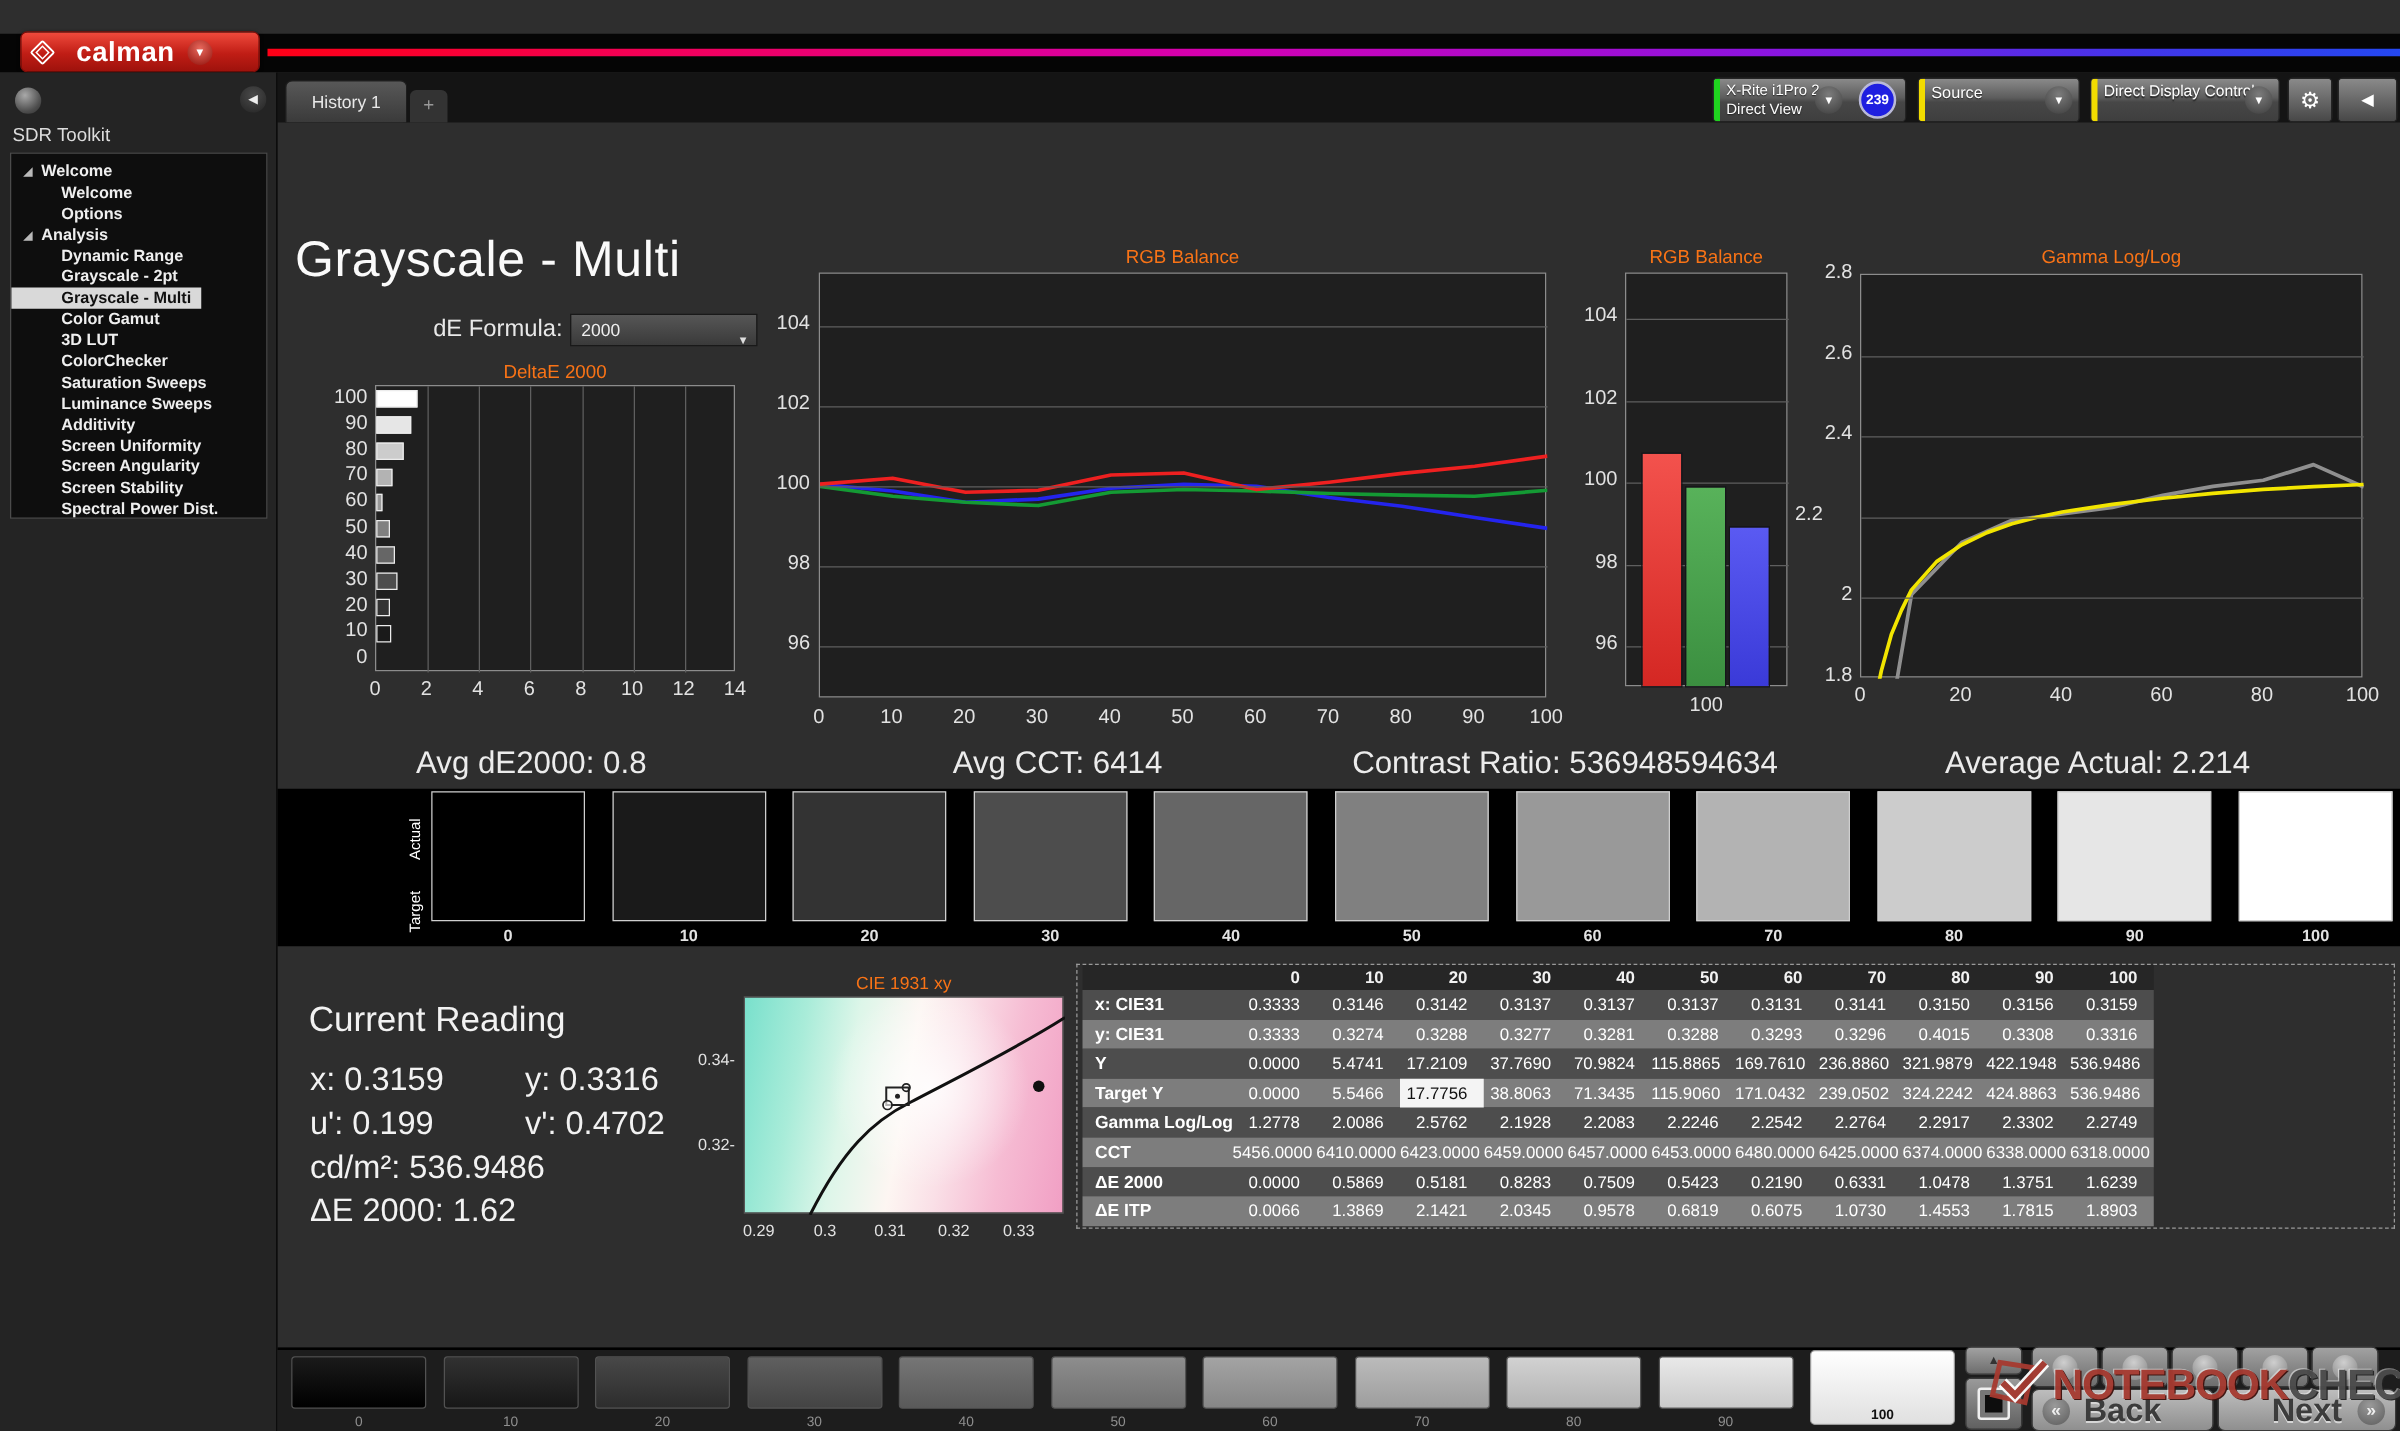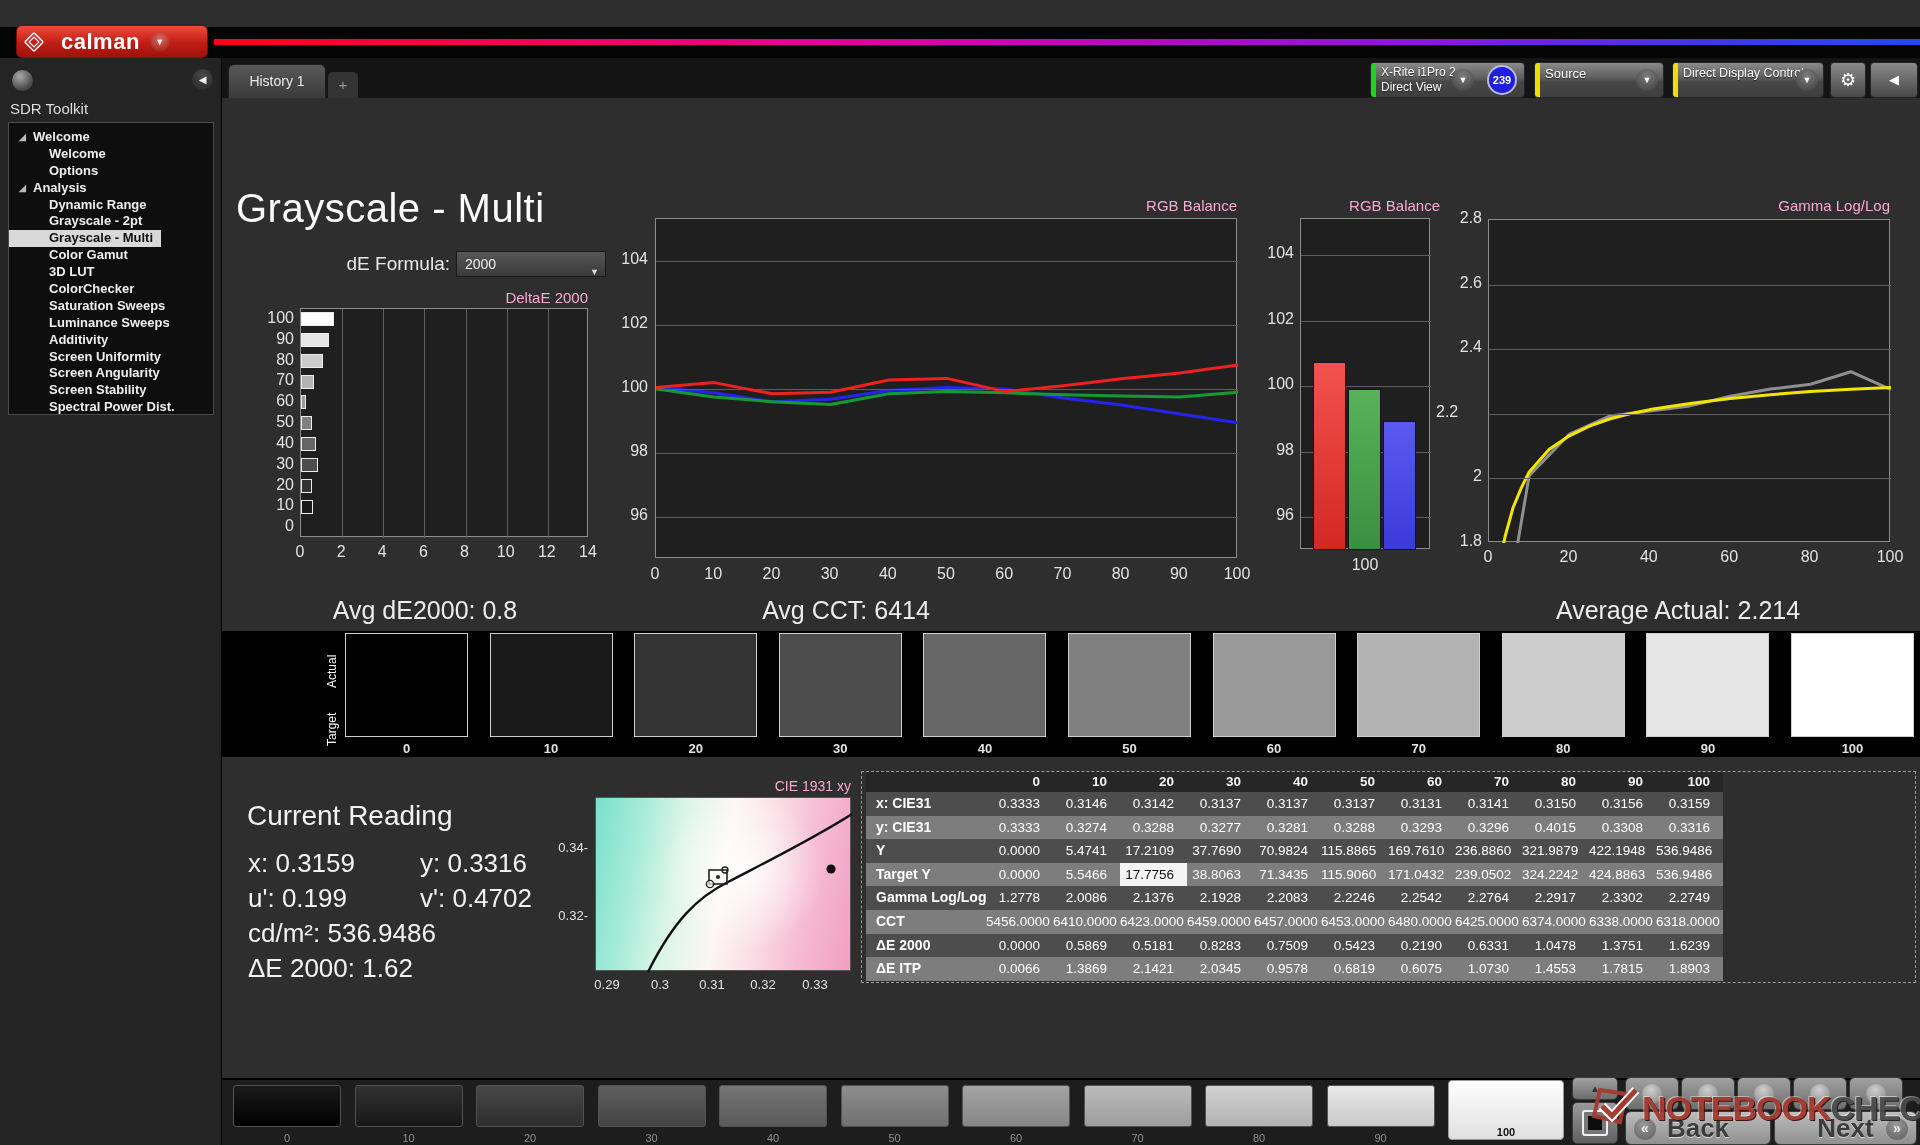--- a/index.html
+++ b/index.html
@@ -56,21 +56,21 @@
   .tree-item.lvl0 { padding-left:24px; }
   .tree-item.lvl1 { padding-left:40px; font-weight:700; }
   .tree-item.sel  { background:#d9d9d9; color:#101010; width:max-content; padding-right:8px; }
 
   
   .page-title { position:absolute; left:236px; top:186px; font-size:40px; font-weight:400; color:#fafafa; letter-spacing:0.5px; }
   .formula-label { position:absolute; left:335px; top:253px; width:115px; text-align:right; color:#e8e8e8; font-size:19px; }
   .formula-select { position:absolute; left:456px; top:251px; width:150px; height:26px; background:linear-gradient(180deg,#565656,#3a3a3a);
       border:1px solid #191919; color:#eee; font-size:14px; line-height:24px; padding-left:8px; }
   .formula-select .sel-caret { position:absolute; right:6px; top:8px; font-size:9px; color:#ddd; }
-  .chart-title { position:absolute; color:#f9a8d4; font-size:15px; text-align:right; }
+  .chart-title { position:absolute; color:#f97316; font-size:15px; text-align:center; }
   .plot { position:absolute; background:#1f1f1f; border:1px solid #8c8c8c; }
   .axis-label { position:absolute; color:#e2e2e2; font-size:16px; }
   .summary-item { position:absolute; top:596px; transform:translateX(-50%); color:#ececec; font-size:25px; white-space:nowrap; }
 
   
   .strip { position:absolute; left:222px; top:631px; width:1698px; height:126px; background:#000; }
   .rot-label { position:absolute; color:#fff; font-size:12px; writing-mode:vertical-rl; transform:rotate(180deg); text-align:center; }
 
   
   .cr-head { position:absolute; left:247px; top:800px; color:#f2f2f2; font-size:28px; }
@@ -303,20 +303,21 @@
       <div class="axis-label" style="left: 1470px; top: 548px; width: 36px; text-align: center; position: absolute;">0</div>
       <div class="axis-label" style="left: 1550.4px; top: 548px; width: 36px; text-align: center; position: absolute;">20</div>
       <div class="axis-label" style="left: 1630.8px; top: 548px; width: 36px; text-align: center; position: absolute;">40</div>
       <div class="axis-label" style="left: 1711.2px; top: 548px; width: 36px; text-align: center; position: absolute;">60</div>
       <div class="axis-label" style="left: 1791.6px; top: 548px; width: 36px; text-align: center; position: absolute;">80</div>
       <div class="axis-label" style="left: 1872px; top: 548px; width: 36px; text-align: center; position: absolute;">100</div>
     </div>
 
   <div class="summary-item" style="left:425px;"><span>Avg dE2000:</span> <span>0.8</span></div>
   <div class="summary-item" style="left:846px;"><span>Avg CCT:</span> <span>6414</span></div>
+  <div class="summary-item" style="left:1252px;"><span>Contrast Ratio:</span> <span>536948594634</span></div>
   <div class="summary-item" style="left:1678px;"><span>Average Actual:</span> <span>2.214</span></div>
 
   <div class="strip">
     <div class="rot-label" style="left:103px;top:11px;height:58px;">Actual</div>
     <div class="rot-label" style="left:103px;top:69px;height:58px;">Target</div>
     <div id="swatches">
         <div style="left: 123px; top: 2px; width: 123px; height: 104px; position: absolute; background: rgb(0, 0, 0); border: 1px solid rgb(207, 207, 207);"></div>
         <div style="left: 123px; top: 110px; width: 123px; text-align: center; position: absolute; color: rgb(226, 226, 226); font-size: 13px; font-weight: 700;">0</div>
         <div style="left: 267.6px; top: 2px; width: 123px; height: 104px; position: absolute; background: rgb(26, 26, 26); border: 1px solid rgb(207, 207, 207);"></div>
         <div style="left: 267.6px; top: 110px; width: 123px; text-align: center; position: absolute; color: rgb(226, 226, 226); font-size: 13px; font-weight: 700;">10</div>
@@ -439,21 +440,21 @@
         <div class="t-cell">171.0432</div>
         <div class="t-cell">239.0502</div>
         <div class="t-cell">324.2242</div>
         <div class="t-cell">424.8863</div>
         <div class="t-cell">536.9486</div>
       </div>
       <div class="t-row" style="background: rgb(77, 77, 77);">
         <div class="t-label">Gamma Log/Log</div>
         <div class="t-cell">1.2778</div>
         <div class="t-cell">2.0086</div>
-        <div class="t-cell">2.1376</div>
+        <div class="t-cell">2.5762</div>
         <div class="t-cell">2.1928</div>
         <div class="t-cell">2.2083</div>
         <div class="t-cell">2.2246</div>
         <div class="t-cell">2.2542</div>
         <div class="t-cell">2.2764</div>
         <div class="t-cell">2.2917</div>
         <div class="t-cell">2.3302</div>
         <div class="t-cell">2.2749</div>
       </div>
       <div class="t-row" style="background: rgb(125, 125, 125);">

